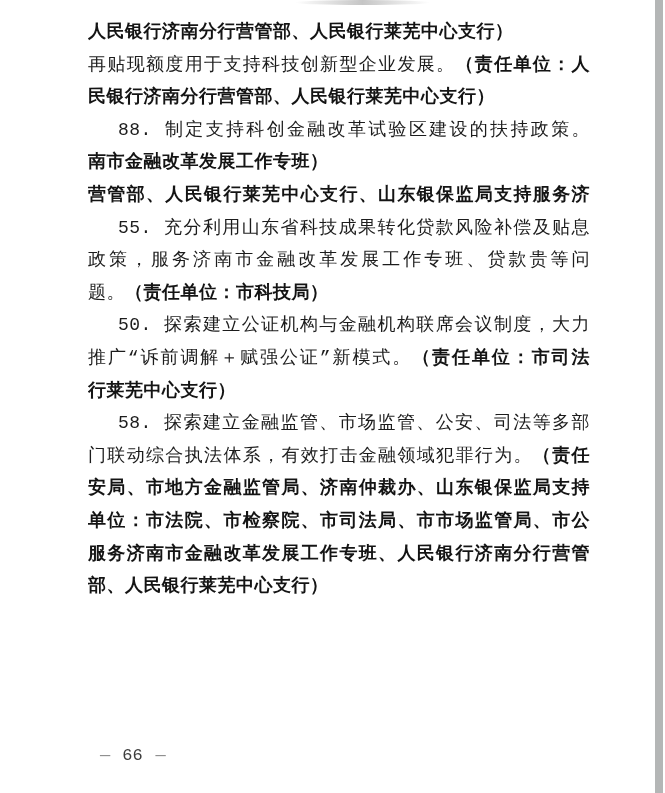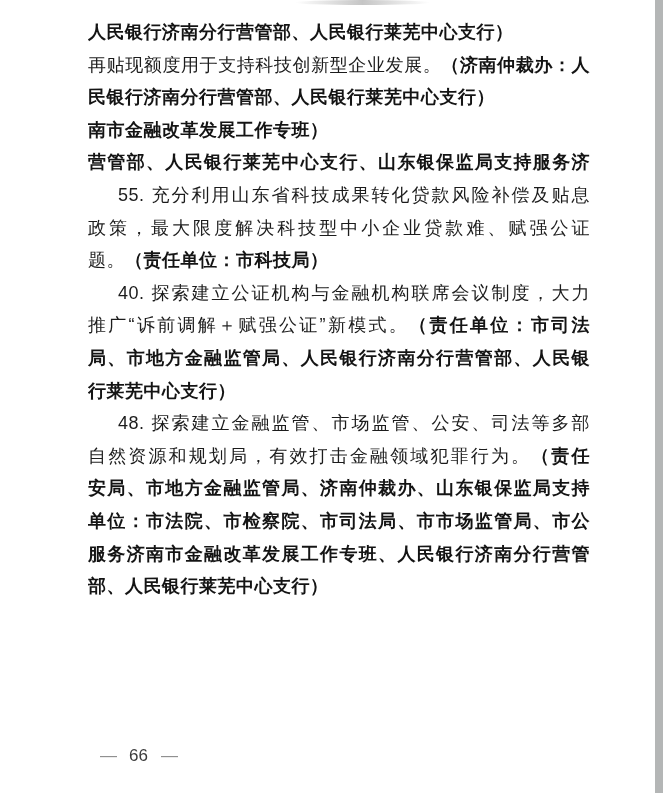--- a/index.html
+++ b/index.html
@@ -6,21 +6,21 @@
     margin: 0;
     padding: 0;
     background: #ffffff;
   }
   .page {
     position: relative;
     width: 665px;
     height: 793px;
     background: #ffffff;
     overflow: hidden;
-    font-family: Liberation Sans, sans-serif;
+    font-family: Liberation Mono, monospace;
   }
   
   .scan-smudge {
     position: absolute;
     left: 295px;
     top: 0;
     width: 135px;
     height: 5px;
     background: linear-gradient(90deg, rgba(150,150,150,0), rgba(140,140,140,0.5), rgba(150,150,150,0));
     border-radius: 50%;
@@ -79,33 +79,33 @@
   }
 </style>
 </head>
 <body>
 
 <div class="page">
   <div class="scan-smudge"></div>
 
   <div class="text-block" id="text-block">
       <div class="line"><span class="seg bold">人民银行济南分行营管部、人民银行莱芜中心支行）</span></div>
-      <div class="line justify"><span class="seg">再贴现额度用于支持科技创新型企业发展。</span><span class="seg bold">（济南仲裁办：人</span></div>
+      <div class="line justify"><span class="seg">再贴现额度用于支持科技创新型企业发展。</span><span class="seg bold">（责任单位：人</span></div>
       <div class="line"><span class="seg bold">民银行济南分行营管部、人民银行莱芜中心支行）</span></div>
+      <div class="line justify indent"><span class="seg">88. 制定支持科创金融改革试验区建设的扶持政策。</span></div>
       <div class="line"><span class="seg bold">南市金融改革发展工作专班）</span></div>
       <div class="line justify"><span class="seg bold">营管部、人民银行莱芜中心支行、山东银保监局支持服务济</span></div>
       <div class="line justify indent"><span class="seg">55. 充分利用山东省科技成果转化贷款风险补偿及贴息</span></div>
-      <div class="line justify"><span class="seg">政策，最大限度解决科技型中小企业贷款难、赋强公证</span></div>
+      <div class="line justify"><span class="seg">政策，服务济南市金融改革发展工作专班、贷款贵等问</span></div>
       <div class="line"><span class="seg">题。</span><span class="seg bold">（责任单位：市科技局）</span></div>
-      <div class="line justify indent"><span class="seg">40. 探索建立公证机构与金融机构联席会议制度，大力</span></div>
+      <div class="line justify indent"><span class="seg">50. 探索建立公证机构与金融机构联席会议制度，大力</span></div>
       <div class="line justify"><span class="seg">推广“诉前调解＋赋强公证”新模式。</span><span class="seg bold">（责任单位：市司法</span></div>
-      <div class="line justify"><span class="seg bold">局、市地方金融监管局、人民银行济南分行营管部、人民银</span></div>
       <div class="line"><span class="seg bold">行莱芜中心支行）</span></div>
-      <div class="line justify indent"><span class="seg">48. 探索建立金融监管、市场监管、公安、司法等多部</span></div>
-      <div class="line justify"><span class="seg">自然资源和规划局，有效打击金融领域犯罪行为。</span><span class="seg bold">（责任</span></div>
+      <div class="line justify indent"><span class="seg">58. 探索建立金融监管、市场监管、公安、司法等多部</span></div>
+      <div class="line justify"><span class="seg">门联动综合执法体系，有效打击金融领域犯罪行为。</span><span class="seg bold">（责任</span></div>
       <div class="line justify"><span class="seg bold">安局、市地方金融监管局、济南仲裁办、山东银保监局支持</span></div>
       <div class="line justify"><span class="seg bold">单位：市法院、市检察院、市司法局、市市场监管局、市公</span></div>
       <div class="line justify"><span class="seg bold">服务济南市金融改革发展工作专班、人民银行济南分行营管</span></div>
       <div class="line"><span class="seg bold">部、人民银行莱芜中心支行）</span></div>
     </div>
 
   <div class="footer">
     <span class="dash">—</span>
     <span class="page-num">66</span>
     <span class="dash">—</span>

